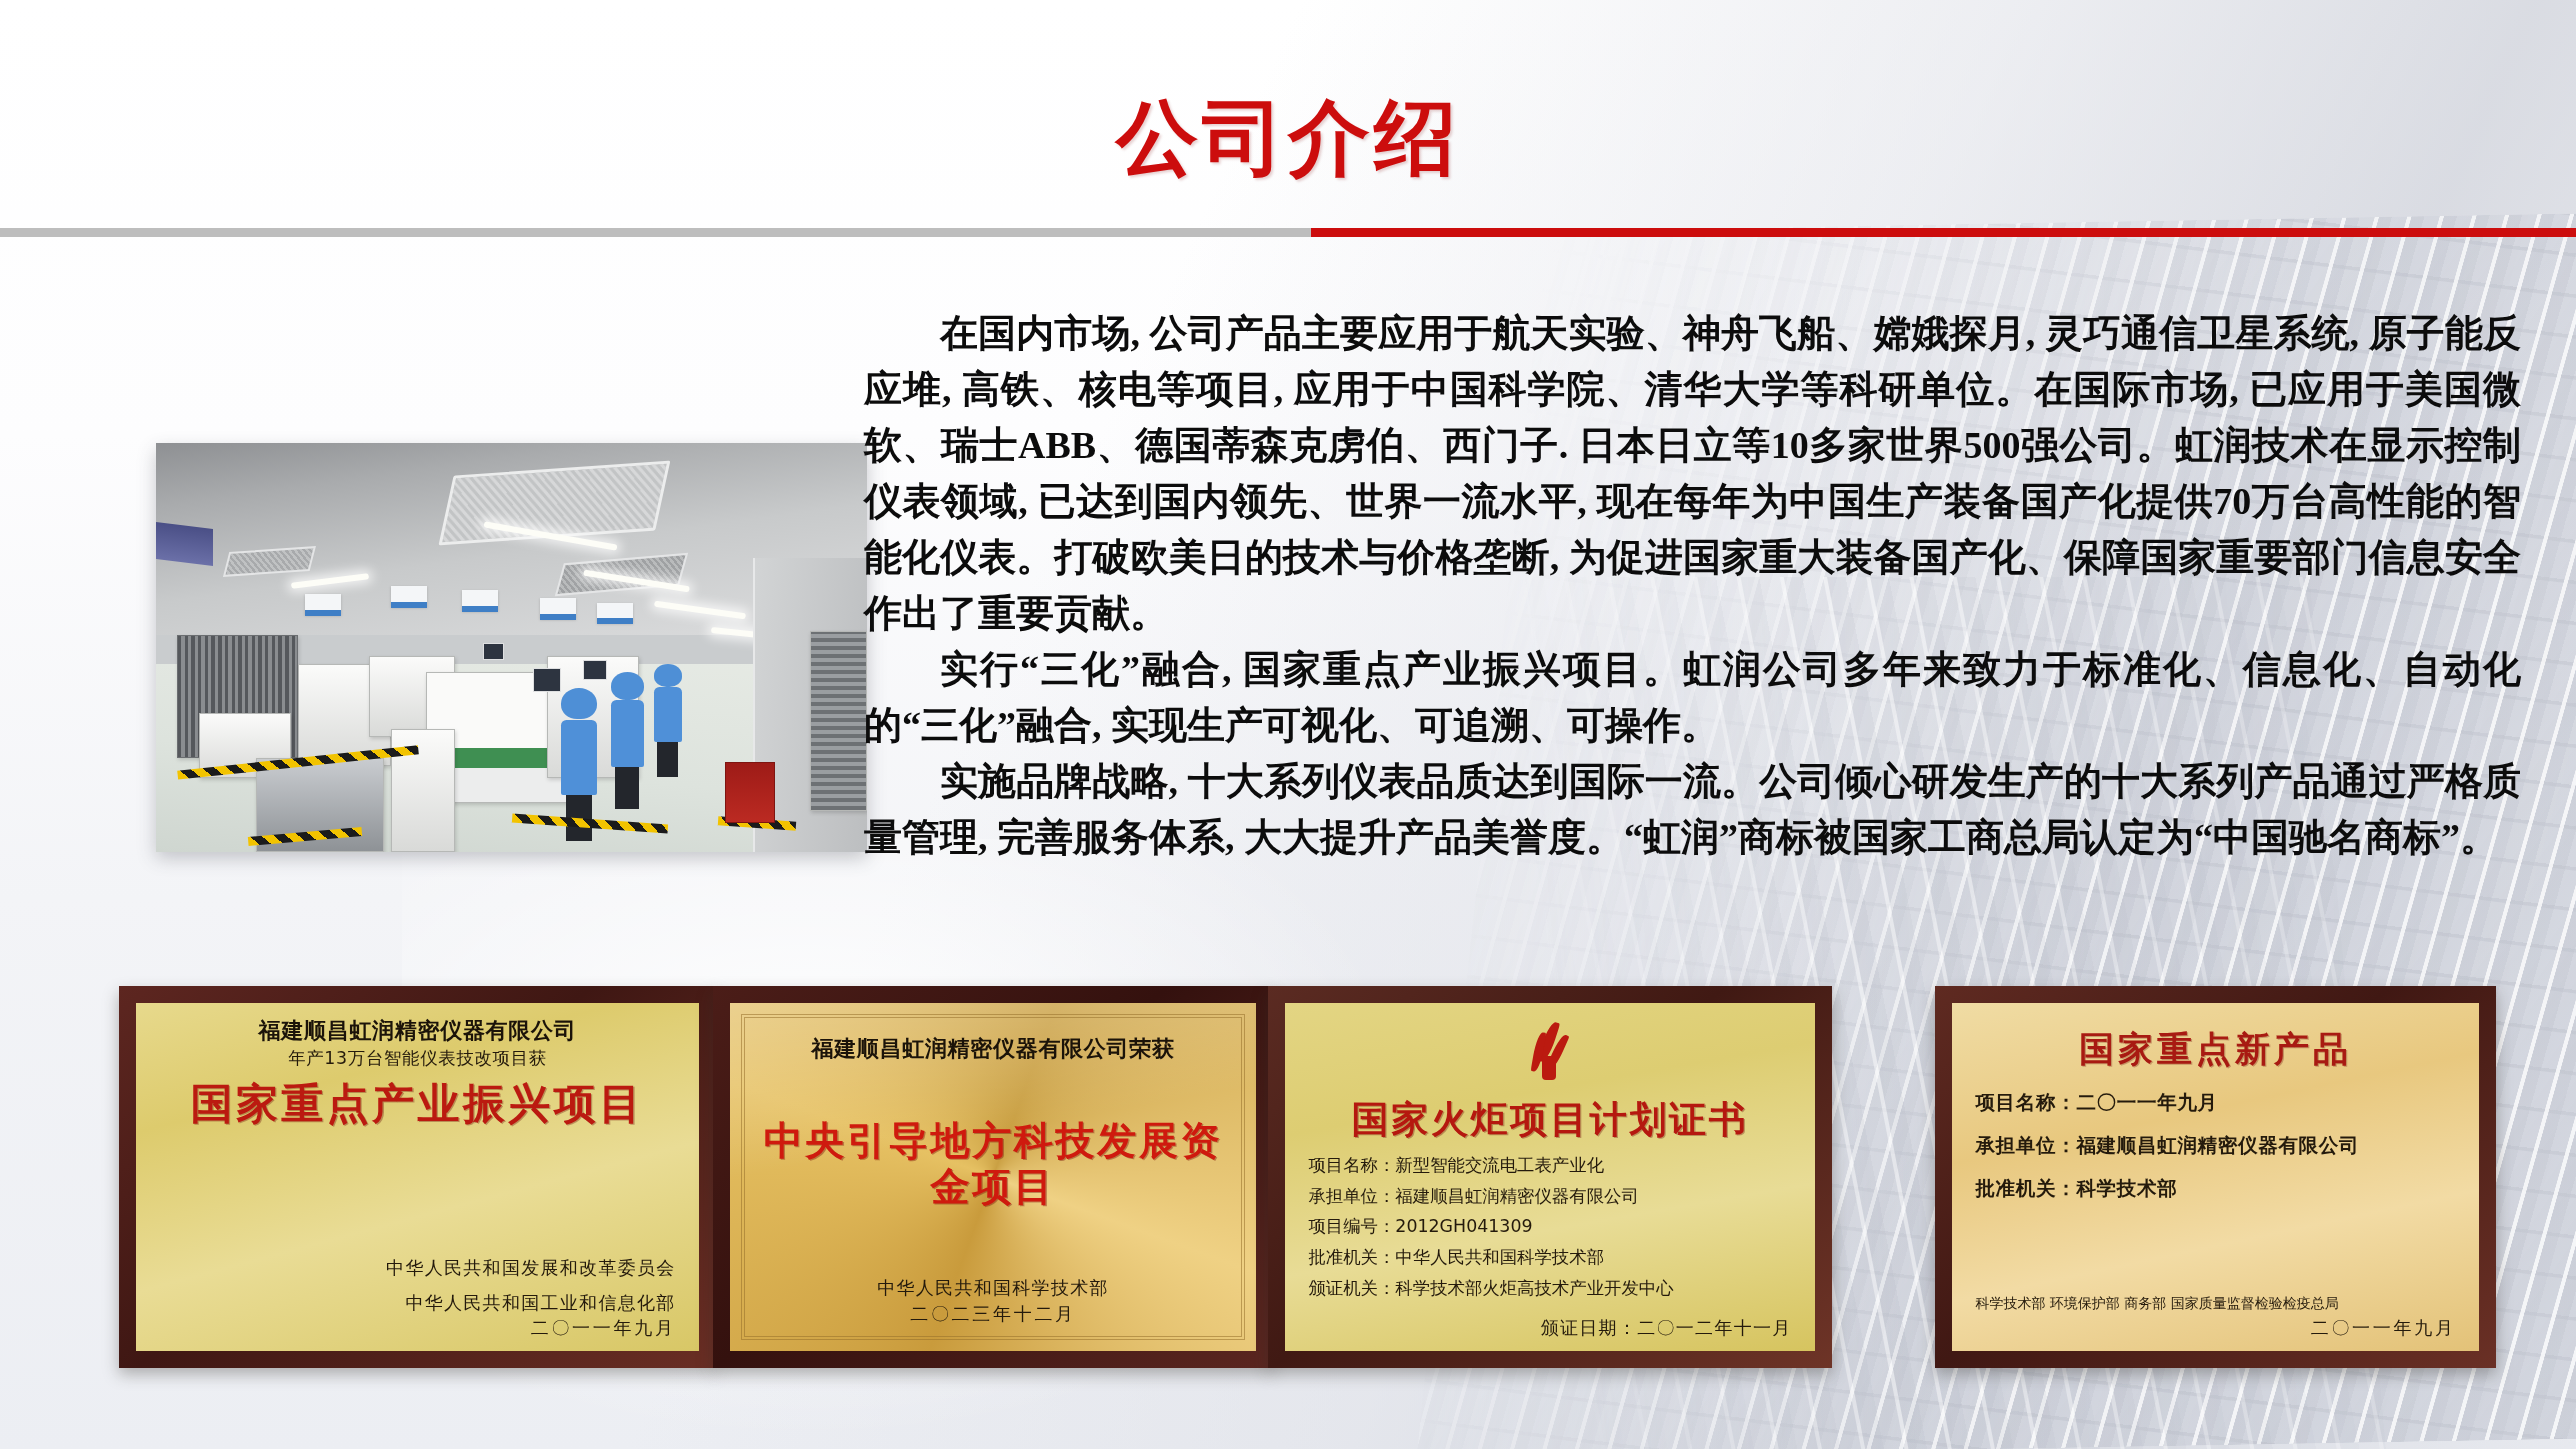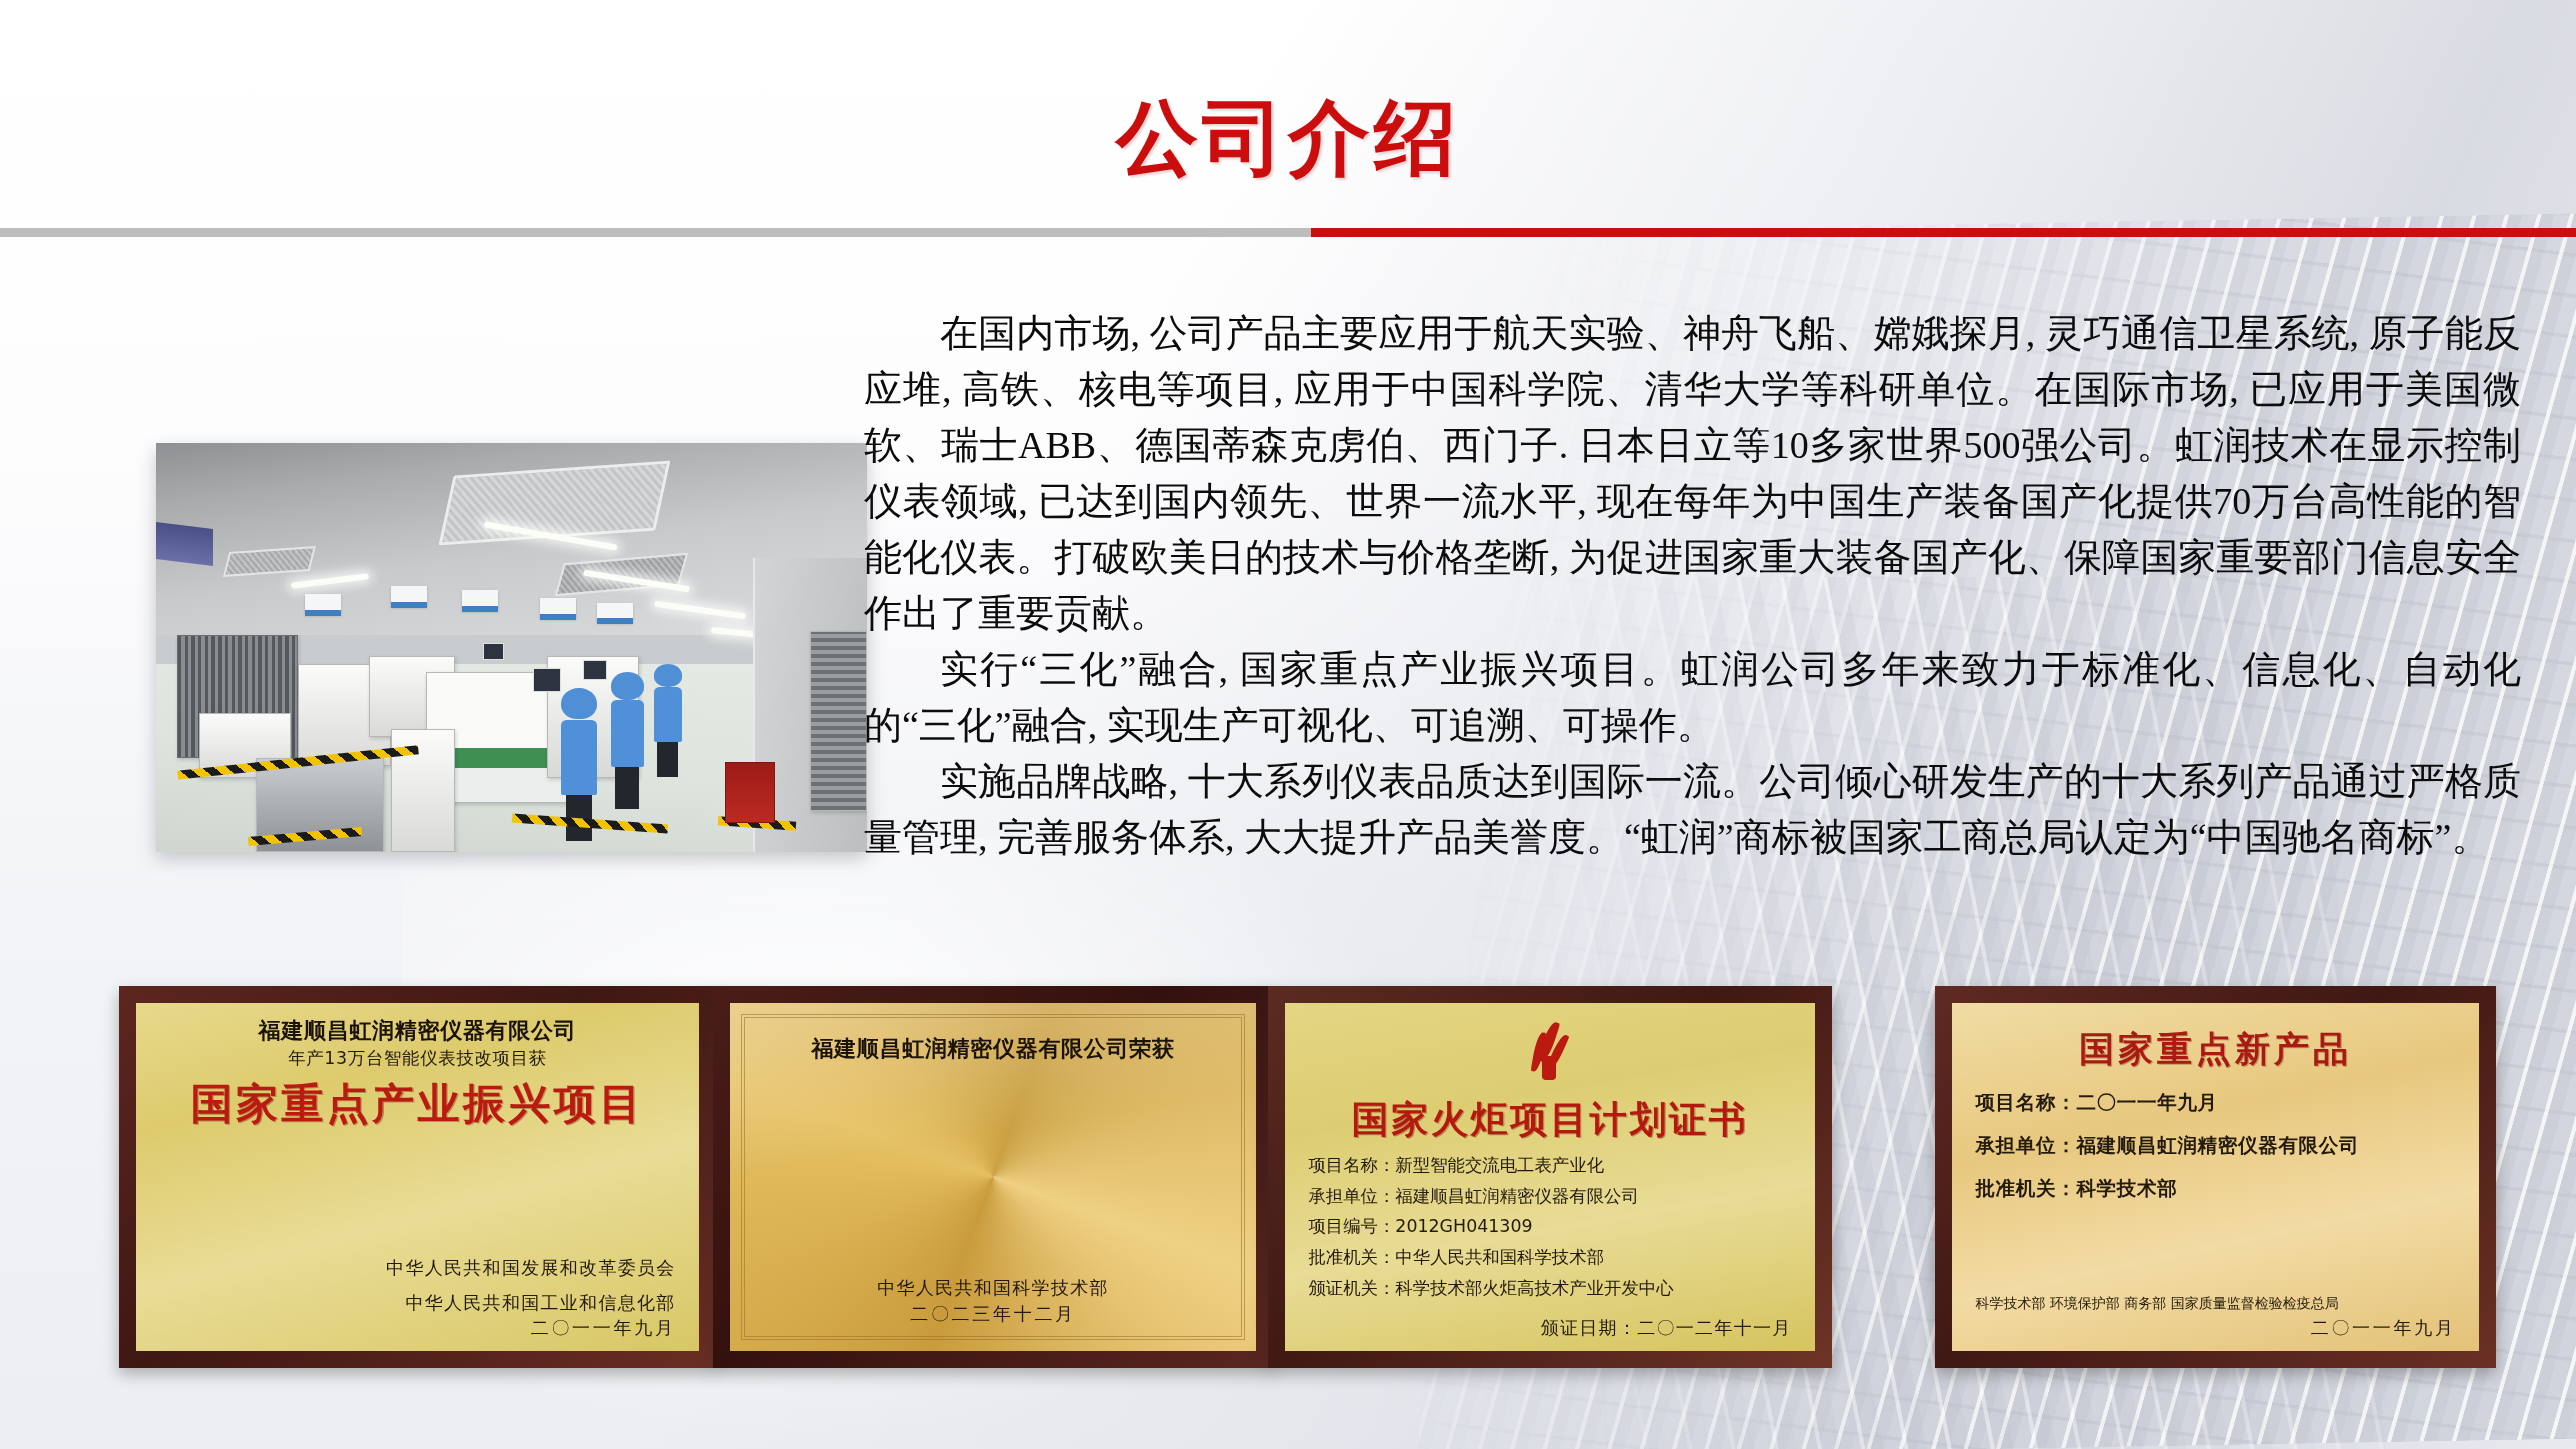--- a/index.html
+++ b/index.html
@@ -171,20 +171,21 @@
 
   
   #copy{
     position:absolute; left:864px; top:305px; width:1657px;
     color:#0c0c0c;
     font-size:38px;
     line-height:56px;
     text-align:justify;
     text-justify:inter-ideograph;
     font-family:"Liberation Serif","DejaVu Serif",serif;
+    font-weight:bold;
   }
   #copy p{ text-indent:2em; margin:0; }
 
   
   #plaques{
     position:absolute; left:0; top:986px; width:2576px; height:382px;
   }
   .plaque{
     position:absolute; top:0; height:100%;
     box-shadow:0 6.7px 14.8px rgba(50,45,40,.35);
@@ -335,20 +336,21 @@
         <div class="ln date right">二〇一一年九月</div>
       </div>
     </div>
 
     <div class="plaque p2">
       <div class="face face-gold2">
         <div class="inner-frame"></div>
         <div class="rowfill" style="flex:0 0 17.4px"></div>
         <div class="ln co">福建顺昌虹润精密仪器有限公司荣获</div>
         <div class="rowfill"></div>
+        <div class="ln big2">中央引导地方科技发展资金项目</div>
         <div class="rowfill"></div>
         <div class="ln iss">中华人民共和国科学技术部</div>
         <div class="ln date">二〇二三年十二月</div>
         <div class="rowfill" style="flex:0 0 14.8px"></div>
       </div>
     </div>
 
     <div class="plaque p3">
       <div class="face face-gold3">
         <div class="torch">

